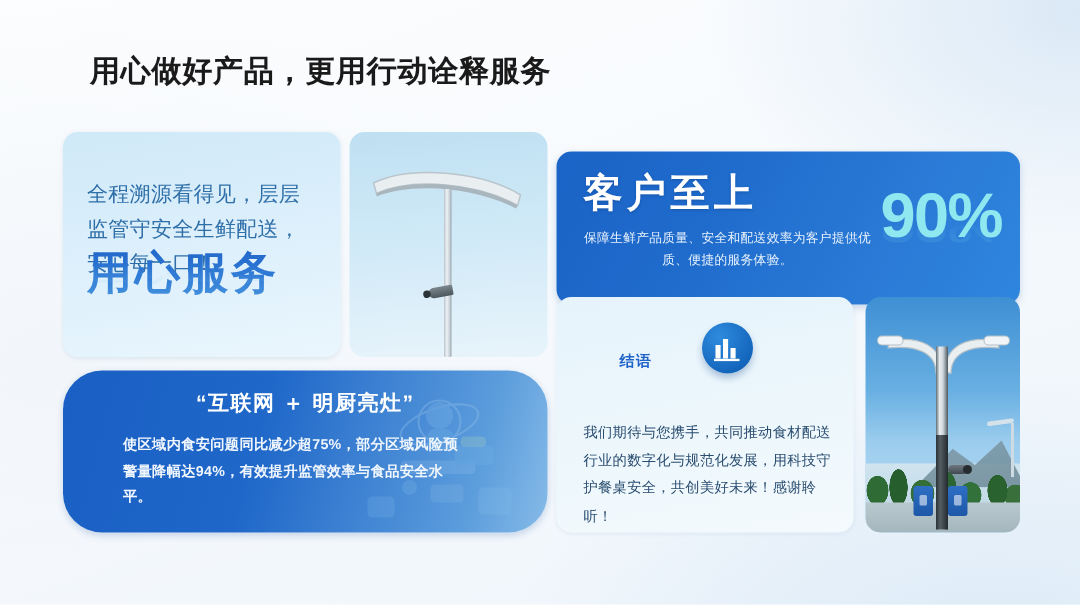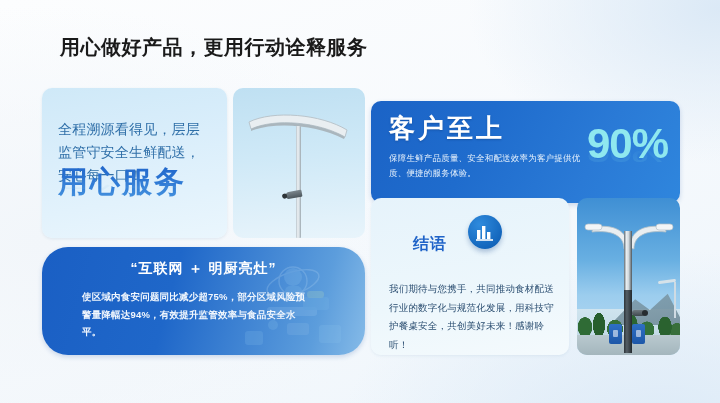--- a/index.html
+++ b/index.html
@@ -82,21 +82,21 @@
     box-shadow:0 2px 5px rgba(30,80,160,.20);
     margin-top:13px;
   }
   .c-blue .h{
     position:absolute;left:18px;top:10px;
     font-size:26px;font-weight:bold;color:#ffffff;letter-spacing:3px;
     text-shadow:0 1px 2px rgba(10,50,110,.35);
   }
   .c-blue .sub{
     position:absolute;left:18px;top:50px;width:192px;
-    font-size:8.5px;line-height:1.75;color:#e8f2fc;letter-spacing:.2px;
+    font-size:8.5px;line-height:1.75;color:#e8f2fc;letter-spacing:.2px;text-align:center;
   }
   .c-blue .pct{
     position:absolute;right:12px;top:22px;
     font-size:42px;font-weight:bold;color:#8fe8ef;letter-spacing:-1px;
     line-height:1;
   }
   .c-blue .pct-reflect{
     position:absolute;right:12px;top:64px;
     font-size:42px;font-weight:bold;color:#8fe8ef;opacity:.22;letter-spacing:-1px;
     line-height:1;transform:scaleY(-.6);transform-origin:top right;
@@ -122,21 +122,21 @@
   .deco{position:absolute;opacity:.26;}
 
   
   .c-pale{
     left:371px;top:198px;width:198px;height:157px;
     background:linear-gradient(170deg,#e6f3fb 0%,#edf7fc 60%,#f4fafd 100%);
     box-shadow:0 1px 3px rgba(120,160,190,.14);
   }
   .c-pale .label{
     position:absolute;left:42px;top:36px;
-    font-size:16px;font-weight:bold;color:#1f63c8;letter-spacing:1px;
+    font-size:10px;font-weight:bold;color:#1f63c8;letter-spacing:1px;
   }
   .c-pale .badge{
     position:absolute;left:97px;top:17px;width:34px;height:34px;border-radius:50%;
     background:radial-gradient(circle at 34% 28%,#2f8bdd,#1467bd 70%,#0f5aab 100%);
     box-shadow:0 3px 5px rgba(20,70,140,.30);
   }
   .c-pale .badge svg{position:absolute;left:8px;top:8px;}
   .c-pale .body{
     position:absolute;left:18px;top:82px;width:168px;
     font-size:9.5px;line-height:1.95;color:#2a4d70;letter-spacing:.2px;

